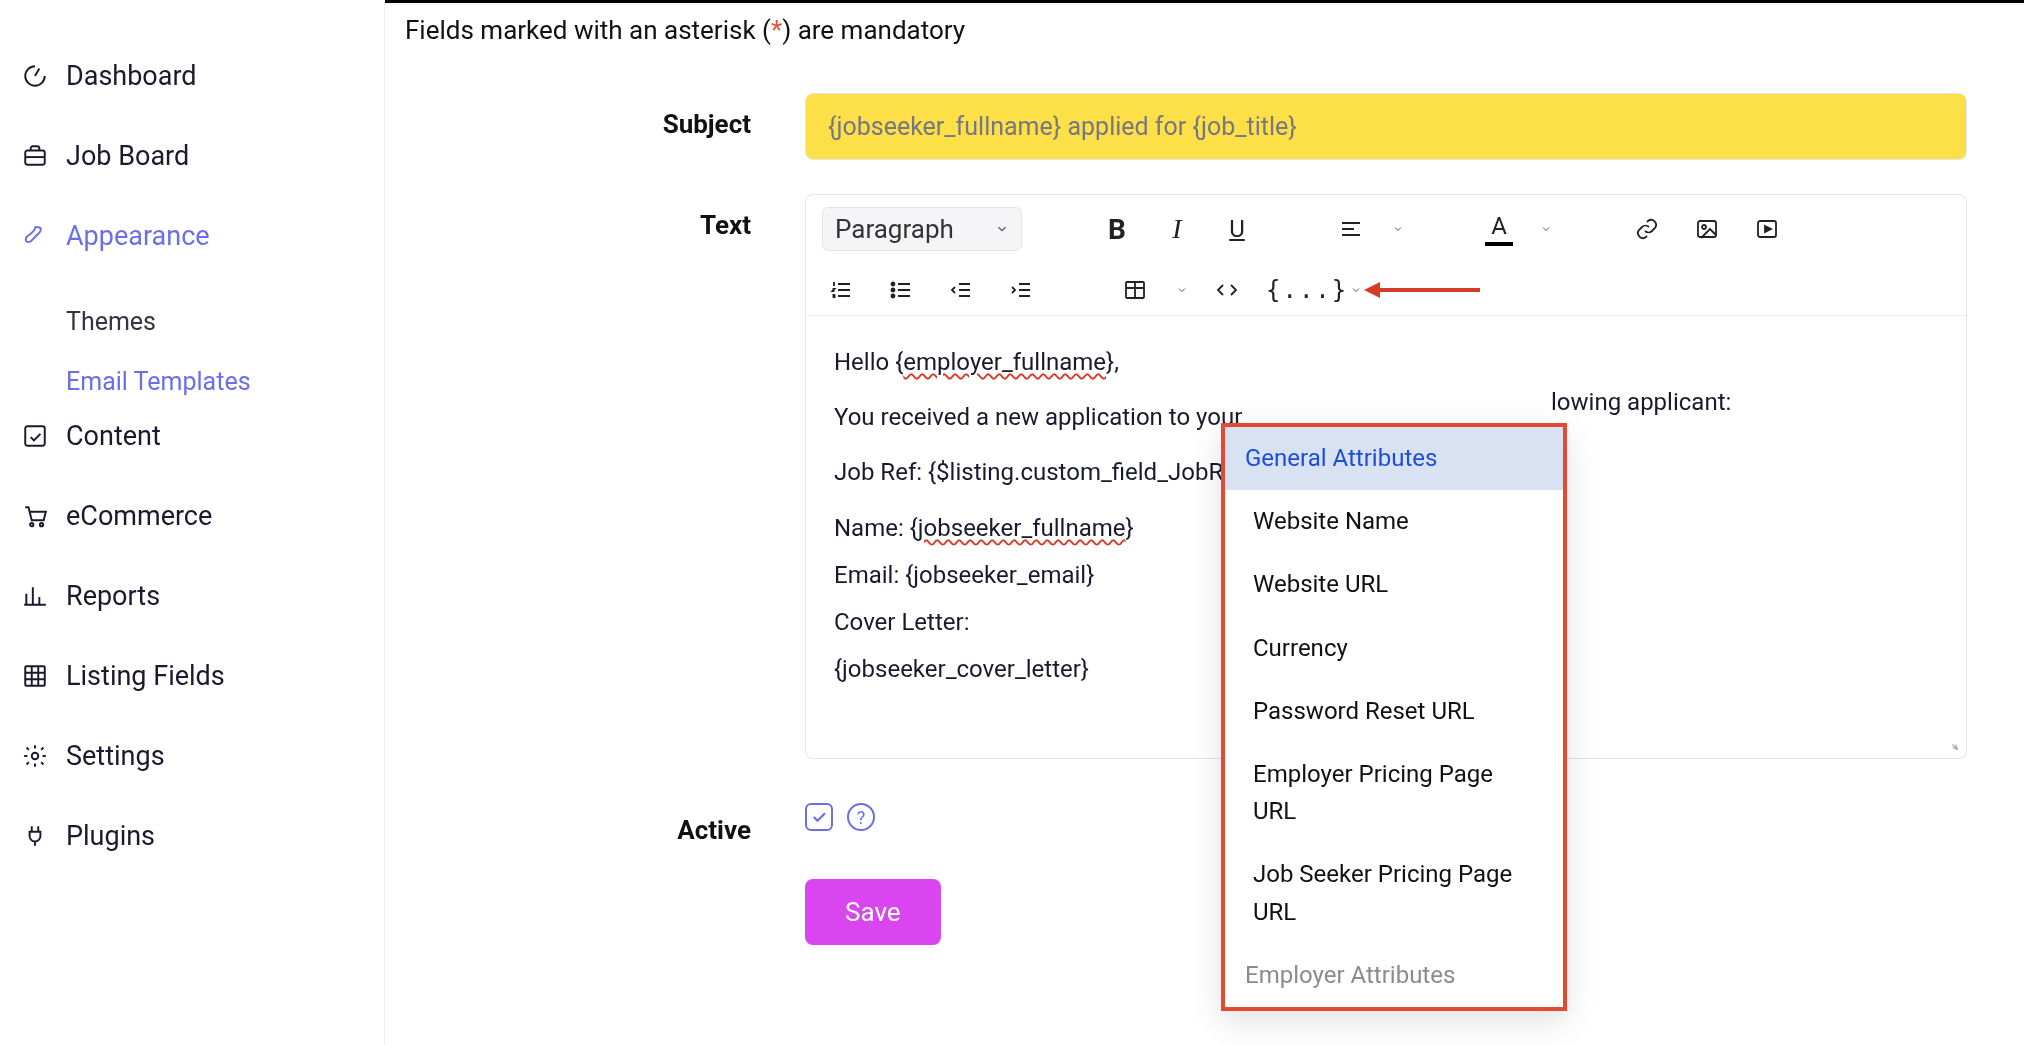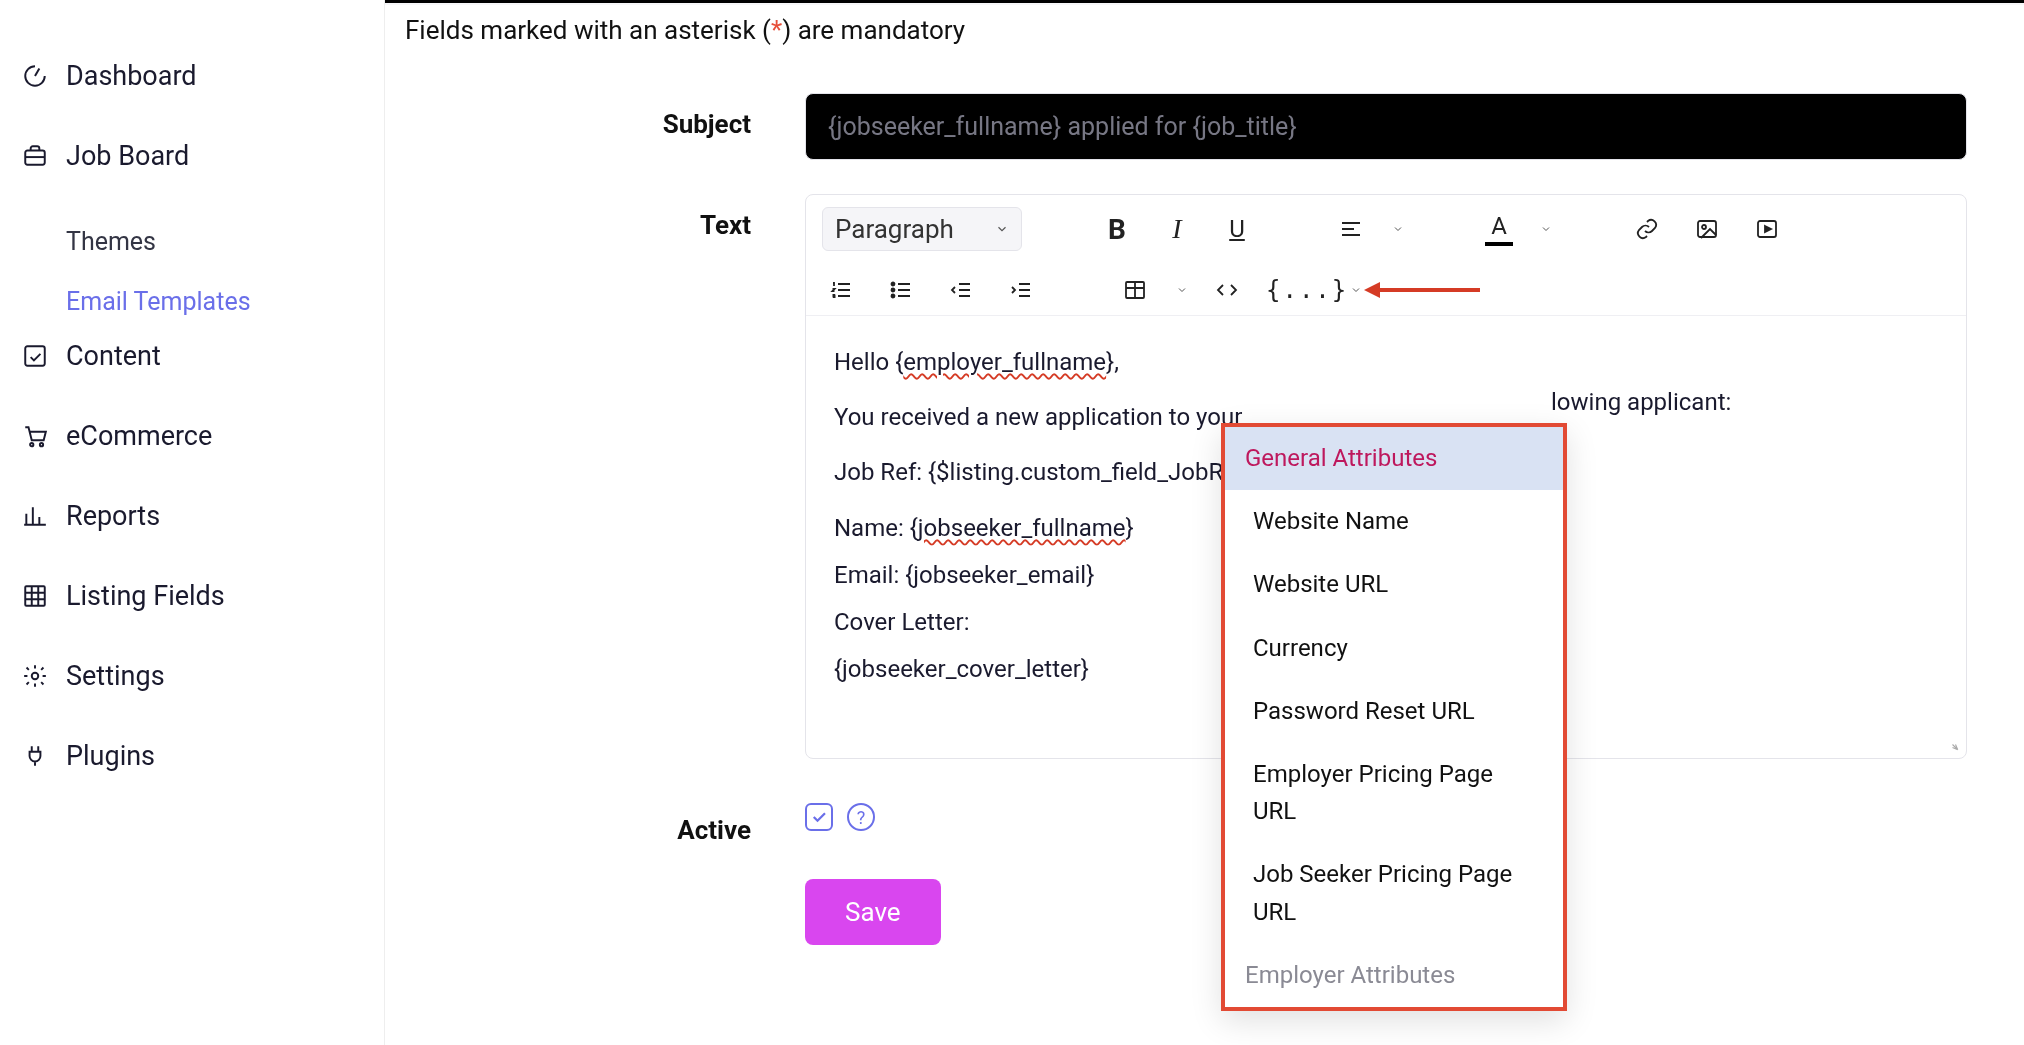--- a/index.html
+++ b/index.html
@@ -97,21 +97,21 @@
     width: 100%;
     max-width: 1162px;
     height: 67px;
     border: 1px solid #e4e4ea;
     border-radius: 8px;
     padding: 0 22px;
     font-size: 25px;
     color: #777784;
     display: flex;
     align-items: center;
-    background: #000000;
+    background: #fde047;
   }
 
   
   .editor-wrap {
     width: 100%;
     max-width: 1162px;
     border: 1px solid #e4e4ea;
     border-radius: 8px;
     background: #fff;
     position: relative;
@@ -226,21 +226,21 @@
     font-size: 24px;
     color: #111;
     cursor: pointer;
   }
   .var-dropdown .dd-header {
     padding: 13px 20px;
     font-size: 24px;
     color: #8a8a94;
     cursor: default;
   }
-  .var-dropdown .dd-item.highlight { background: #d9e2f3; color:#be185d; }
+  .var-dropdown .dd-item.highlight { background: #d9e2f3; color:#1d4ed8; }
 
   
   .check-wrap {
     display: inline-flex;
     align-items: center;
     gap: 14px;
     padding-top: 4px;
   }
   .checkbox {
     width: 28px;
@@ -300,20 +300,28 @@
     <span class="icon-slot">
       <svg width="26" height="26" viewBox="0 0 24 24">
           <rect x="3" y="7" width="18" height="13" rx="2"></rect>
           <path d="M8 7V5a2 2 0 0 1 2-2h4a2 2 0 0 1 2 2v2"></path>
           <path d="M3 13h18"></path>
         </svg>
     </span>
     <span>Job Board</span>
   </div>
 
+  <div class="sidebar-item active">
+    <span class="icon-slot">
+      <svg width="26" height="26" viewBox="0 0 24 24">
+          <path d="M15 4c3 0 3 3 1 5s-8 8-8 8-3 1-4 0 0-4 0-4 8-6 8-8 1-1 3-1z"></path>
+        </svg>
+    </span>
+    <span>Appearance</span>
+  </div>
 
   <div class="sidebar-subitems">
     <div class="sidebar-subitem">
       <span>Themes</span>
     </div>
     <div class="sidebar-subitem active">
       <span>Email Templates</span>
     </div>
   </div>
 

